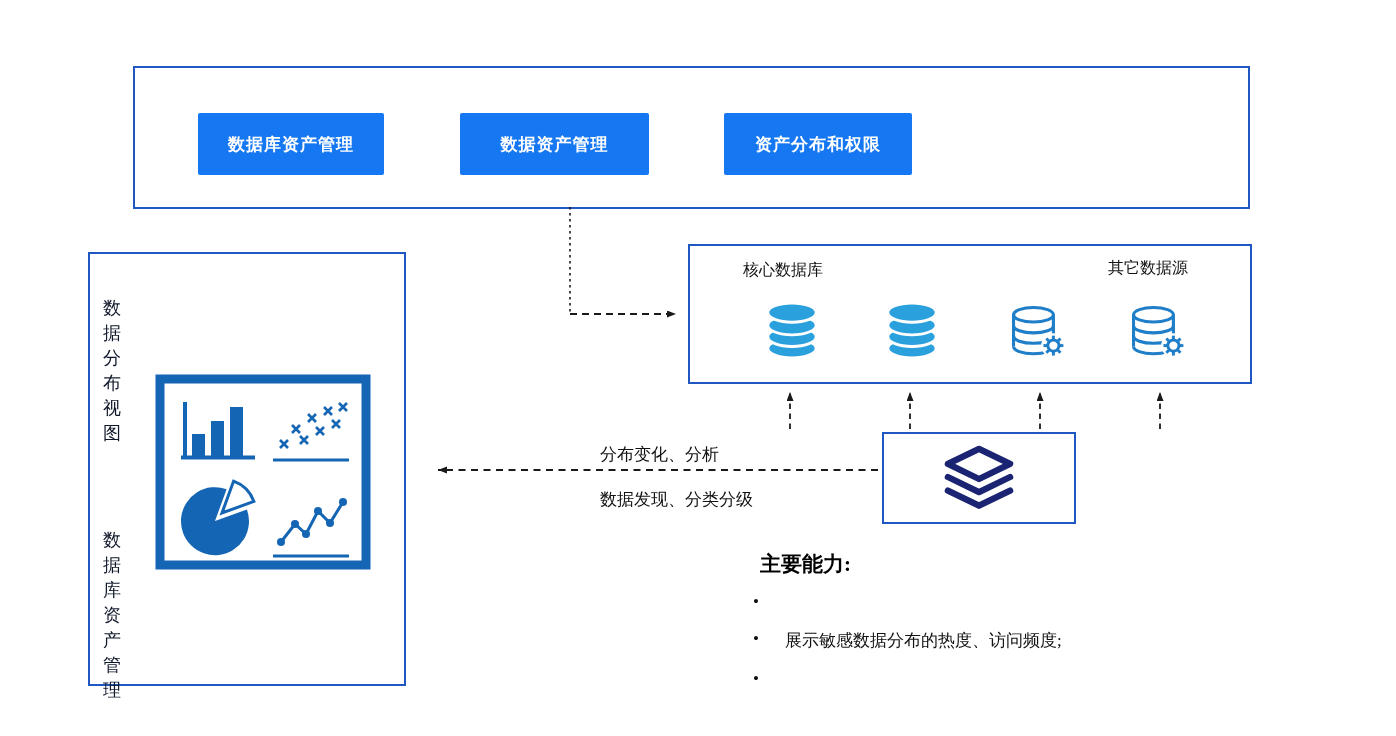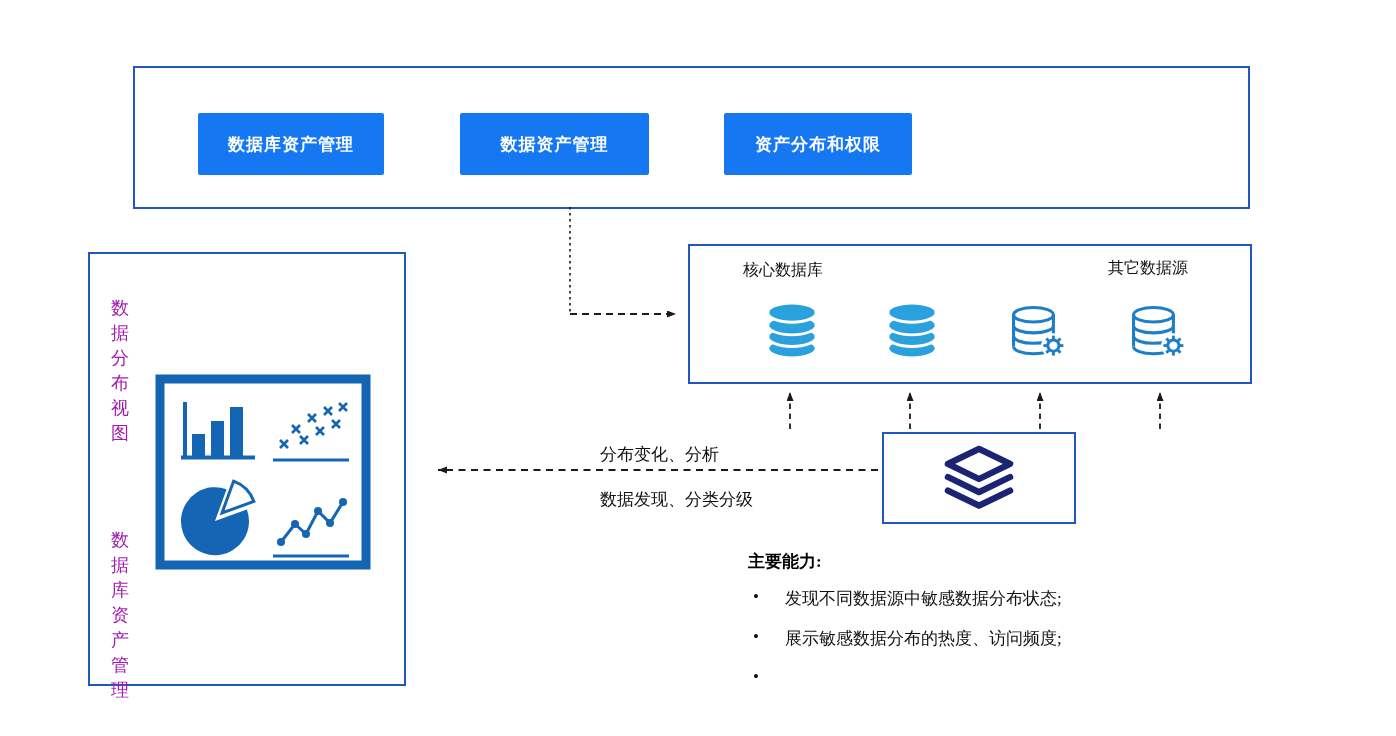--- a/index.html
+++ b/index.html
@@ -13,42 +13,42 @@
   #engine-box{left:882px;top:432px;width:190px;height:88px;display:flex;align-items:center;justify-content:center;}
 
   .pill{position:absolute;height:62px;background:#1677F2;border-radius:2px;color:#fff;
         display:flex;align-items:center;justify-content:center;font-size:17px;font-weight:600;letter-spacing:1px;}
   #pill-1{left:63px;top:45px;width:186px;}
   #pill-2{left:325px;top:45px;width:189px;}
   #pill-3{left:589px;top:45px;width:188px;}
   #pill-4{left:867px;top:40px;width:186px;}
 
   .vlabel{position:absolute;width:26px;font-size:18px;line-height:25px;word-break:break-all;
-          text-align:right;color:#a21caf;font-weight:500;}
+          text-align:left;color:#0f172a;font-weight:500;}
   #vlabel-top{left:13px;top:42px;}
   #vlabel-bottom{left:13px;top:274px;}
 
   #chart-board{position:absolute;left:65px;top:120px;width:216px;height:196px;}
 
   .ds-label{position:absolute;font-size:16px;color:#111;}
   #ds-label-core{left:53px;top:14px;}
   #ds-label-other{left:418px;top:12px;}
   .db-icon{position:absolute;width:58px;height:60px;}
   #db-1{left:73px;top:54px;}
   #db-2{left:193px;top:54px;}
   #db-3{left:319px;top:56px;}
   #db-4{left:439px;top:56px;}
 
   .flow-label{position:absolute;font-size:17px;color:#111;}
   #flow-label-top{left:600px;top:443px;}
   #flow-label-bottom{left:600px;top:488px;}
 
   #capabilities{position:absolute;left:748px;top:550px;width:540px;
                 font-family:"Liberation Serif","DejaVu Serif",serif;}
-  #capabilities .cap-title{font-size:17px;font-weight:bold;color:#000;margin:0 0 14px 0;}
+  #capabilities .cap-title{font-size:21px;font-weight:bold;color:#000;margin:0 0 14px 12px;}
   .cap-item{display:flex;font-size:17px;color:#111;margin-bottom:17px;}
   .cap-item .bullet{width:32px;padding-left:5px;flex:none;}
 
   #arrows{position:absolute;left:0;top:0;pointer-events:none;}
 </style>
 </head>
 <body>
 
 <div class="canvas">
 
@@ -168,21 +168,20 @@
     </svg>
   </div>
 
   <div class="flow-label" id="flow-label-top">分布变化、分析</div>
   <div class="flow-label" id="flow-label-bottom">数据发现、分类分级</div>
 
   <div id="capabilities">
     <p class="cap-title">主要能力:</p>
     <div class="cap-item">
       <span class="bullet">•</span>
-      <span>发现不同数据源中敏感数据分布状态;</span>
     </div>
     <div class="cap-item">
       <span class="bullet">•</span>
       <span>展示敏感数据分布的热度、访问频度;</span>
     </div>
     <div class="cap-item">
       <span class="bullet">•</span>
     </div>
   </div>
 

